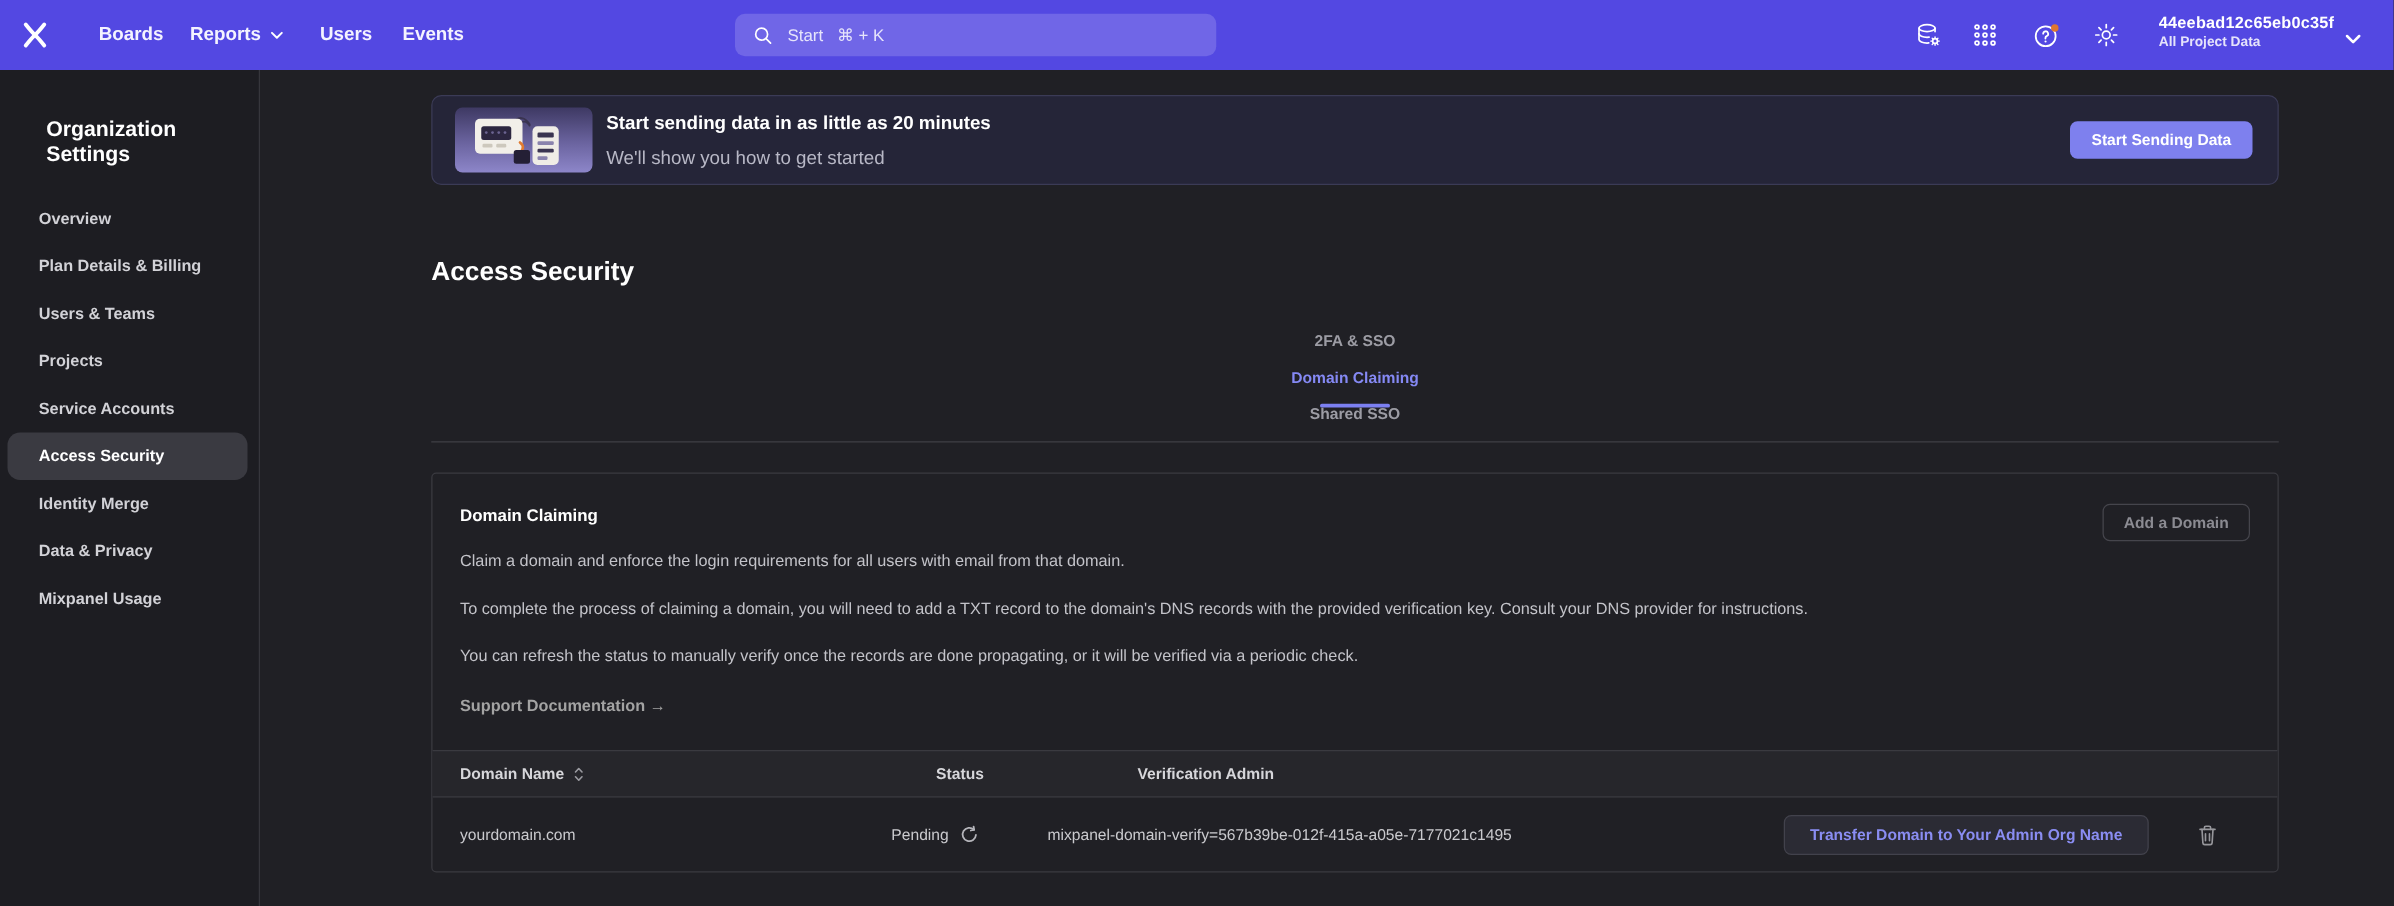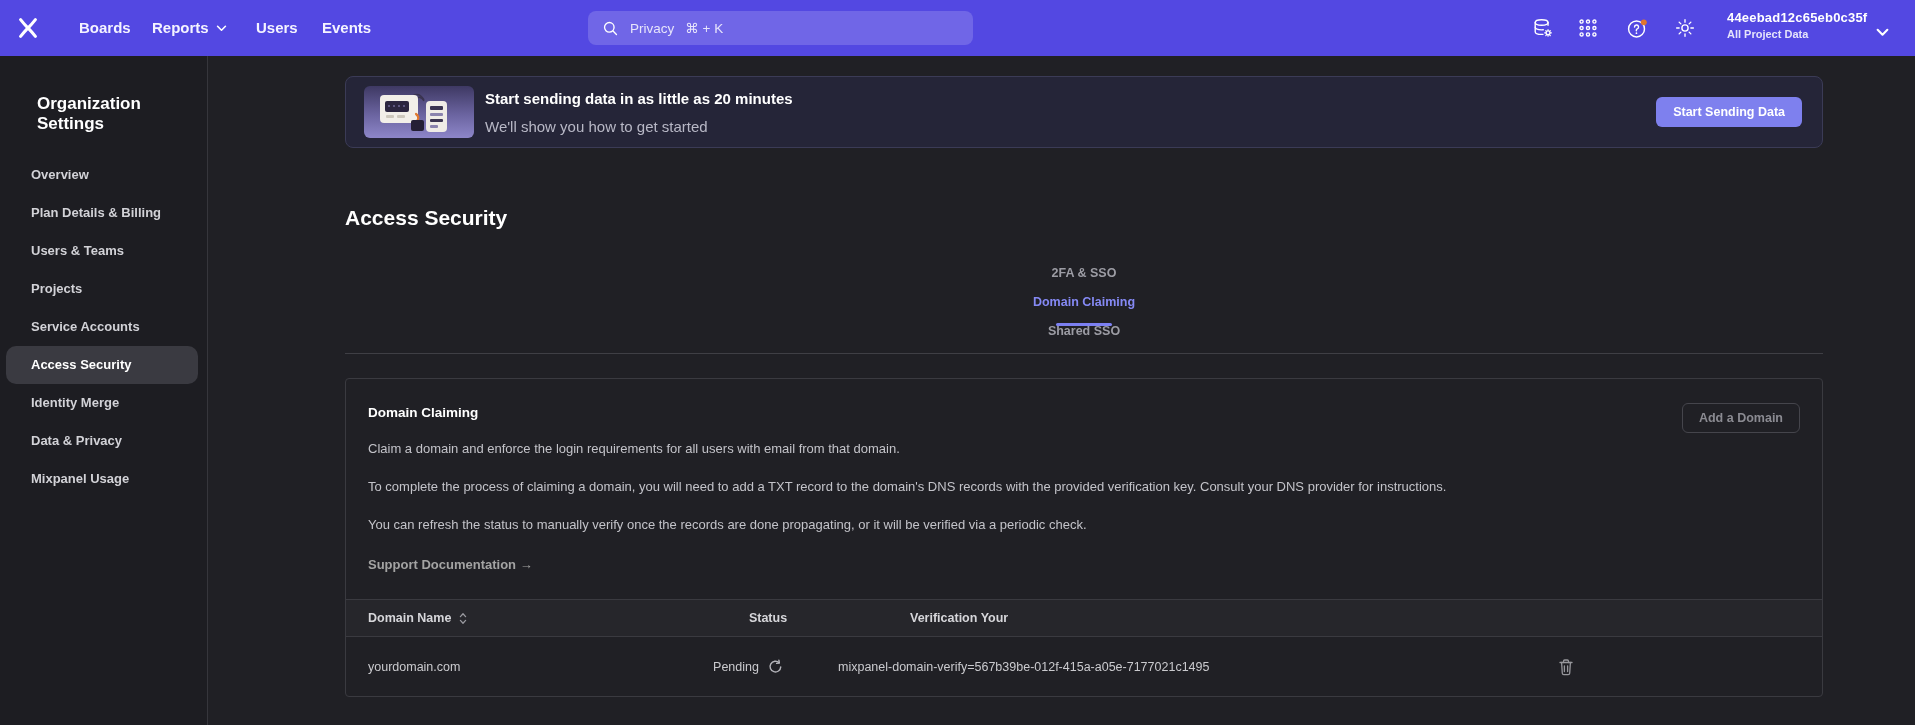--- a/index.html
+++ b/index.html
@@ -100,21 +100,21 @@
     </svg>
   </span>
   <span class="nav-link" style="left:256px">Users</span>
   <span class="nav-link" style="left:322px">Events</span>
 
   <div class="searchbar">
     <svg viewBox="0 0 20 20" width="17" height="17" fill="none">
       <circle cx="8.6" cy="8.6" r="5.6" stroke="#fff" stroke-width="1.6"></circle>
       <line x1="13" y1="13" x2="17" y2="17" stroke="#fff" stroke-width="1.6" stroke-linecap="round"></line>
     </svg>
-    <span>Privacy</span>
+    <span>Start</span>
     <span>⌘ + K</span>
   </div>
 
   <span class="nav-icon" style="left:1532px">
     <svg viewBox="0 0 24 24" width="22" height="22" fill="none" stroke="#fff" stroke-width="1.5" stroke-linecap="round">
       <ellipse cx="10.5" cy="6" rx="7" ry="3"></ellipse>
       <path d="M3.5 6v5c0 1.66 3.13 3 7 3 .62 0 1.22-.03 1.8-.1"></path>
       <path d="M3.5 11v5c0 1.66 3.13 3 7 3 .5 0 1-.02 1.5-.07"></path>
       <path d="M17.5 6v3"></path>
       <circle cx="17.5" cy="17.3" r="2.1"></circle>
@@ -230,37 +230,40 @@
           <div class="c-name">
             <span>Domain Name</span>
             <span class="sort-icon">
               <svg viewBox="0 0 8 13" width="8" height="13" fill="none" stroke="currentColor" stroke-width="1.3" stroke-linecap="round" stroke-linejoin="round">
                 <path d="M1.4 4.6 L4 1.8 L6.6 4.6"></path>
                   <path d="M1.4 8.4 L4 11.2 L6.6 8.4"></path>
               </svg>
             </span>
           </div>
           <div class="c-status-h">Status</div>
-          <div class="c-token-h">Verification Your</div>
+          <div class="c-token-h">Verification Admin</div>
           <div></div>
             <div></div>
         </div>
 
         <div class="trow">
           <div class="c-name">yourdomain.com</div>
           <div class="c-status">
             <span>Pending</span>
             <span class="icon-btn">
               <svg viewBox="0 0 16 16" width="15" height="15" fill="none" stroke="currentColor" stroke-width="1.5" stroke-linecap="round">
                 <path d="M13.6 8.4 A5.7 5.7 0 1 1 11.9 4.0"></path>
                 <path d="M11.6 1.3 L12.1 4.2 L9.2 4.7" stroke-linejoin="round"></path>
               </svg>
             </span>
           </div>
           <div>mixpanel-domain-verify=567b39be-012f-415a-a05e-7177021c1495</div>
+          <div class="c-action">
+            <button class="transfer-btn">Transfer Domain to Your Admin Org Name</button>
+          </div>
           <div class="c-trash">
             <span class="icon-btn" style="color:#97979c">
               <svg viewBox="0 0 16 18" width="16" height="18" fill="none" stroke="currentColor" stroke-width="1.3" stroke-linecap="round" stroke-linejoin="round">
                 <path d="M2 4.5h12"></path>
                 <path d="M5.5 4.5V3.2a1.2 1.2 0 0 1 1.2-1.2h2.6a1.2 1.2 0 0 1 1.2 1.2v1.3"></path>
                 <path d="M3.6 4.5l.7 10.8a1.5 1.5 0 0 0 1.5 1.4h4.4a1.5 1.5 0 0 0 1.5-1.4l.7-10.8"></path>
                 <path d="M6.4 8v5.5M9.6 8v5.5"></path>
               </svg>
             </span>
           </div>

